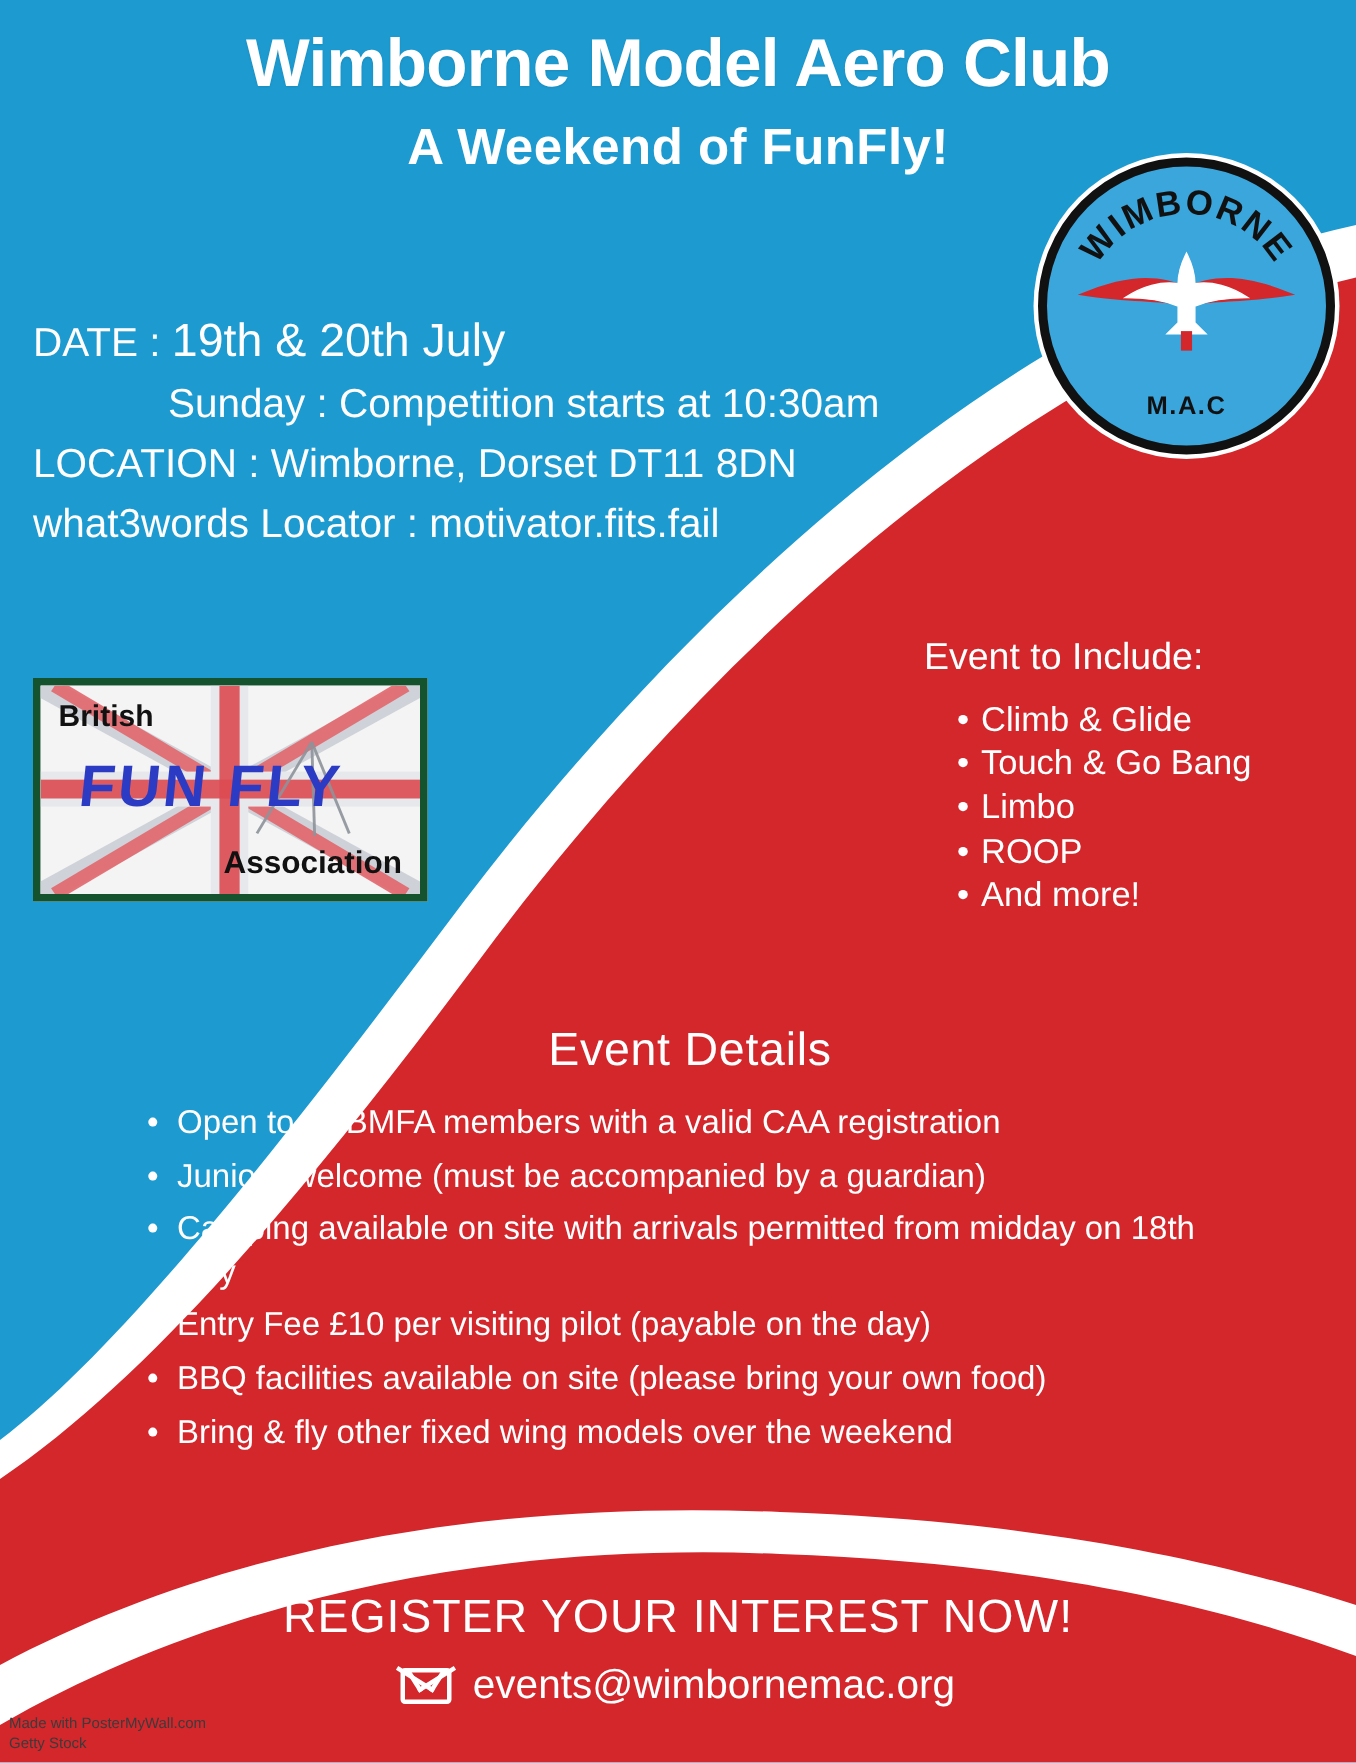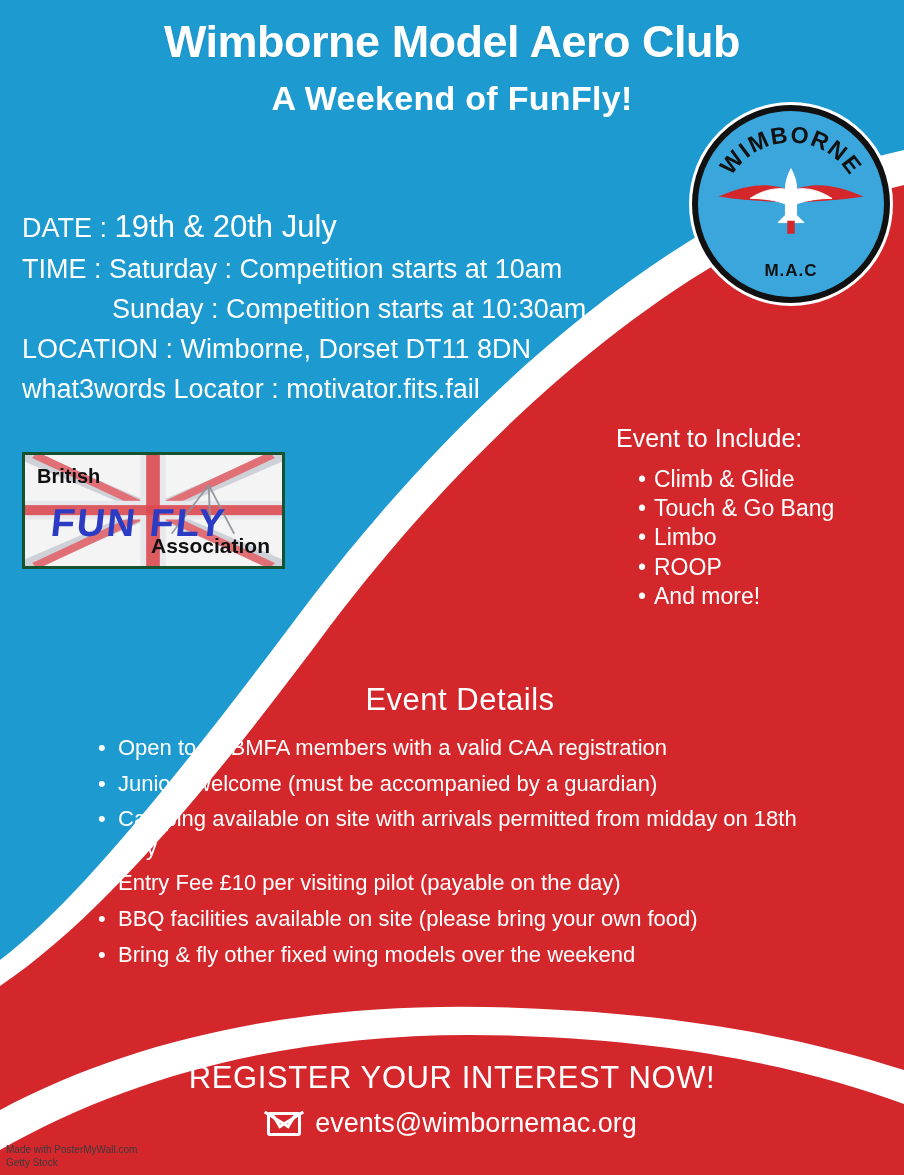--- a/index.html
+++ b/index.html
@@ -106,23 +106,23 @@
     font-weight: bold;
     color: #111111;
     letter-spacing: 1px;
   }
   
   .bffa {
     position: absolute;
     left: 22px;
     top: 452px;
     width: 263px;
-    height: 117px;
+    height: 149px;
     background: #f2f2f2;
-    border: 3px solid #14532d;
+    border: 5px solid #14532d;
     box-sizing: border-box;
     overflow: hidden;
     z-index: 6;
   }
   .bffa .british {
     position: absolute;
     left: 12px;
     top: 10px;
     font-size: 20px;
     font-weight: bold;
@@ -323,21 +323,20 @@
       <rect x="96" y="118" width="8" height="14" fill="#d3272c"></rect>
     </svg>
     <div class="mac">M.A.C</div>
   </div>
 
   <div class="info">
     <div class="line">
       <span>DATE :</span>
       <span class="big">19th &amp; 20th July</span>
     </div>
-    <div class="line">TIME : Saturday : Competition starts at 10am</div>
     <div class="line indent">Sunday : Competition starts at 10:30am</div>
     <div class="line">LOCATION : Wimborne, Dorset DT11 8DN</div>
     <div class="line">what3words Locator : motivator.fits.fail</div>
   </div>
 
   <div class="bffa">
     <svg viewBox="0 0 263 155" preserveAspectRatio="none" style="position:absolute;left:0;top:0;width:100%;height:100%">
       <rect x="0" y="0" width="263" height="155" fill="#f4f4f4"></rect>
       <g stroke="#c9ccd4" stroke-width="16" opacity="0.85">
         <line x1="0" y1="0" x2="263" y2="155"></line>

